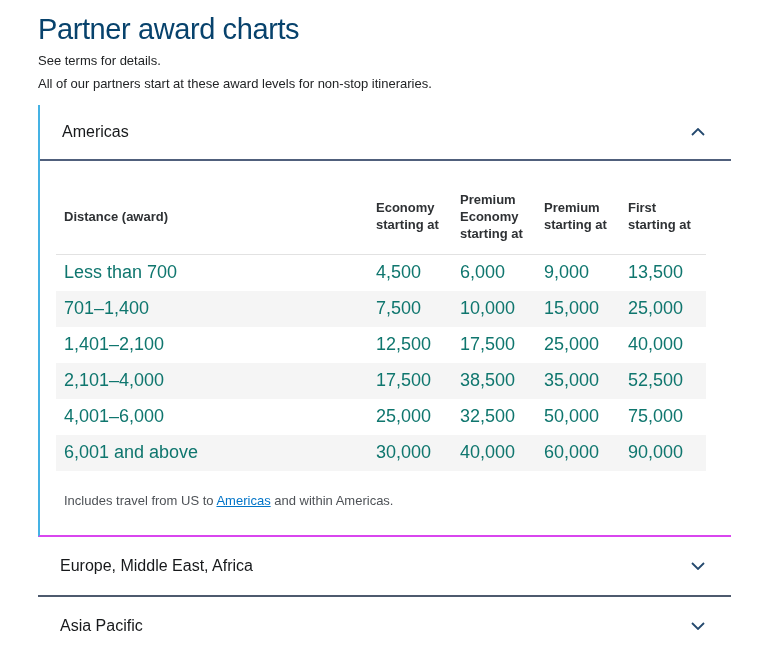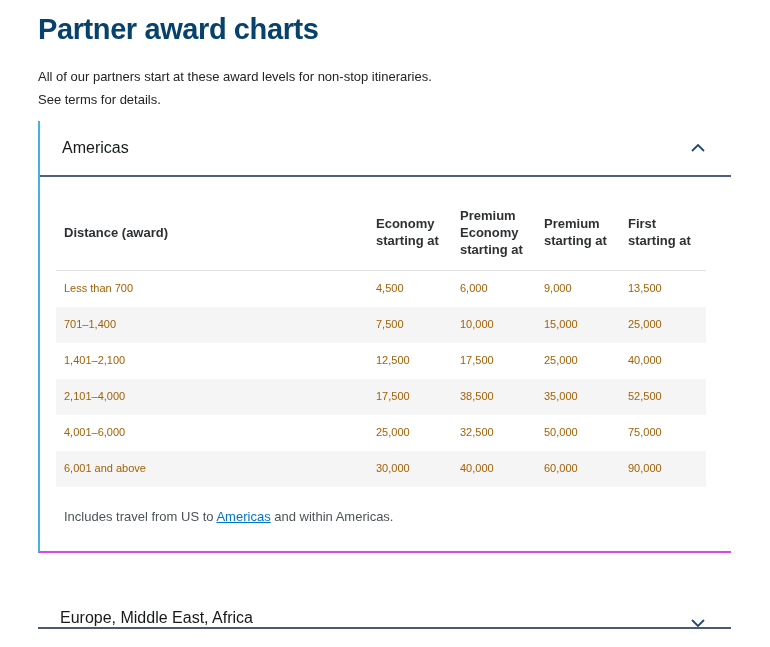--- a/index.html
+++ b/index.html
@@ -6,24 +6,24 @@
   html, body {
     width: 770px; height: 647px;
     background: #ffffff;
     font-family: "Liberation Sans", sans-serif;
     overflow: hidden;
   }
   .page { padding: 13px 39px 0 38px; }
 
   .page-title {
     font-size: 29px;
-    font-weight: 700;
+    font-weight: 400;
     letter-spacing: -0.4px;
     color: #07426c;
-    margin-bottom: 19px;
+    margin-bottom: 3px;
   }
   .subtitle {
     font-size: 13px;
     line-height: 1.8;
     color: #222426;
   }
 
   .accordion { margin-top: 9px; }
 
   .section { position: relative; }
@@ -45,23 +45,22 @@
     font-family: "Liberation Sans", sans-serif;
     font-size: 16px;
     color: #17191b;
     text-align: left;
   }
   .section.expanded .acc-header {
     height: 56px;
     border-bottom: 2px solid #50607c;
   }
   .section.collapsed .acc-header {
-    height: 76px;
+    height: 60px;
     border-bottom: 2px solid #4d5a6d;
-    align-items: flex-end;
   }
   .chevron { flex: 0 0 auto; display: inline-flex; }
 
   .acc-panel { padding: 16px 25px 0 16px; }
 
   table.award-table {
     width: 650px;
     border-collapse: collapse;
     table-layout: fixed;
   }
@@ -74,22 +73,22 @@
     font-weight: bold;
     color: #2e3134;
     text-align: left;
     vertical-align: middle;
     line-height: 17px;
     padding: 14px 8px 12px 8px;
     white-space: pre-line;
     border-bottom: 1px solid #e2e2e2;
   }
   .award-table tbody td {
-    font-size: 11px;
-    color: #a16207;
+    font-size: 18px;
+    color: #0f766e;
     line-height: 17px;
     padding: 9px 8px 10px 8px;
     vertical-align: middle;
   }
   .award-table tbody tr:nth-child(even) { background: #f5f5f5; }
 
   .footnote {
     margin: 22px 0 27px 8px;
     font-size: 13px;
     color: #4e5257;
@@ -100,22 +99,22 @@
   }
 </style>
 </head>
 <body>
 
 <div class="page">
 
   <h1 class="page-title">Partner award charts</h1>
 
   <div class="subtitle">
+    <div>See terms for details.</div>
     <div>All of our partners start at these award levels for non-stop itineraries.</div>
-    <div>See terms for details.</div>
   </div>
 
   <div class="accordion">
 
     <div class="section expanded">
       <button class="acc-header">
         <span>Americas</span>
         <span class="chevron">
           <svg width="14" height="8" viewBox="0 0 14 8">
             <polyline points="1,7 7,1 13,7" fill="none" stroke-width="1.8" stroke="#24496e"></polyline>

